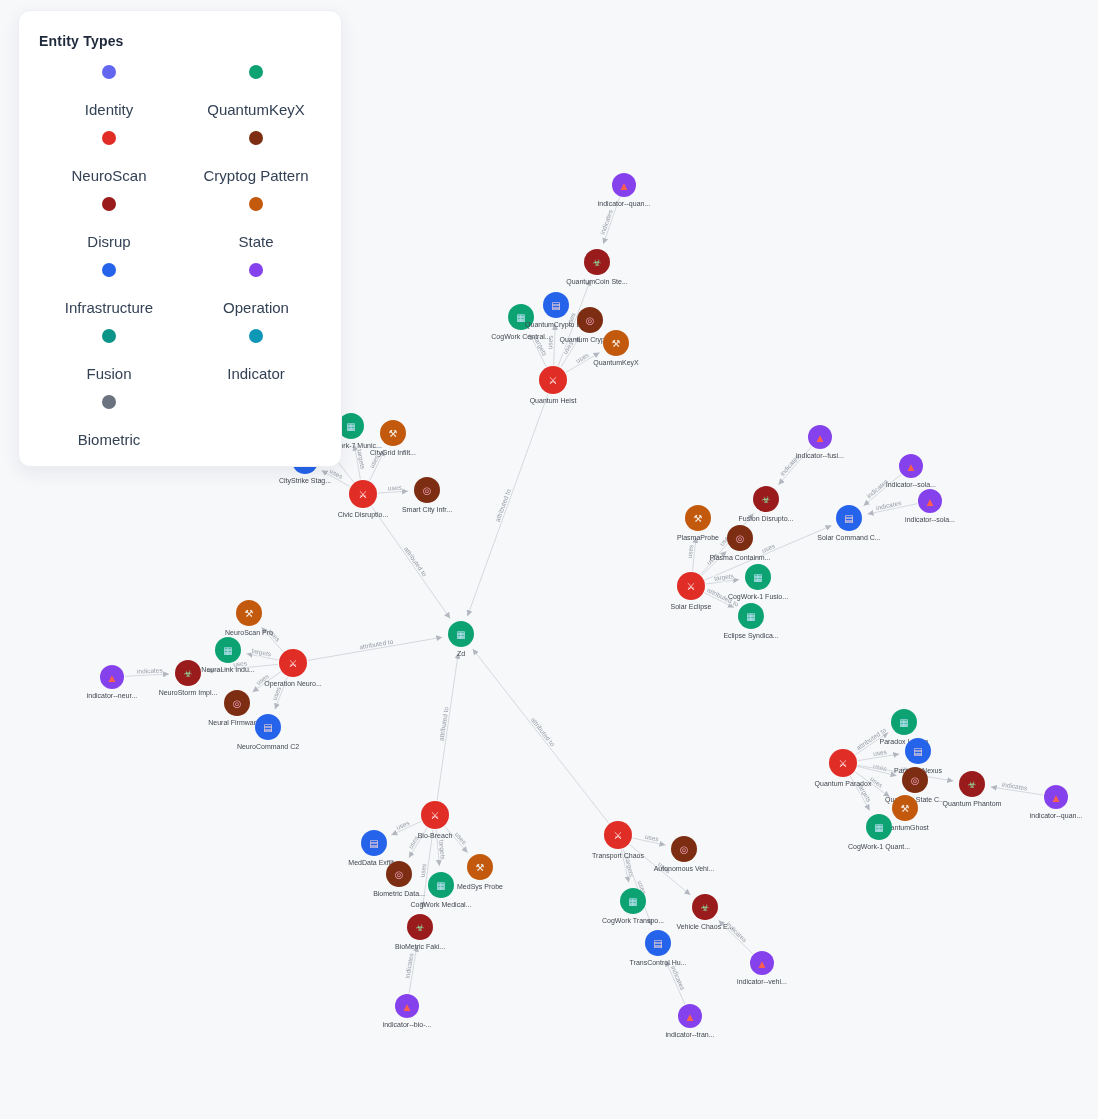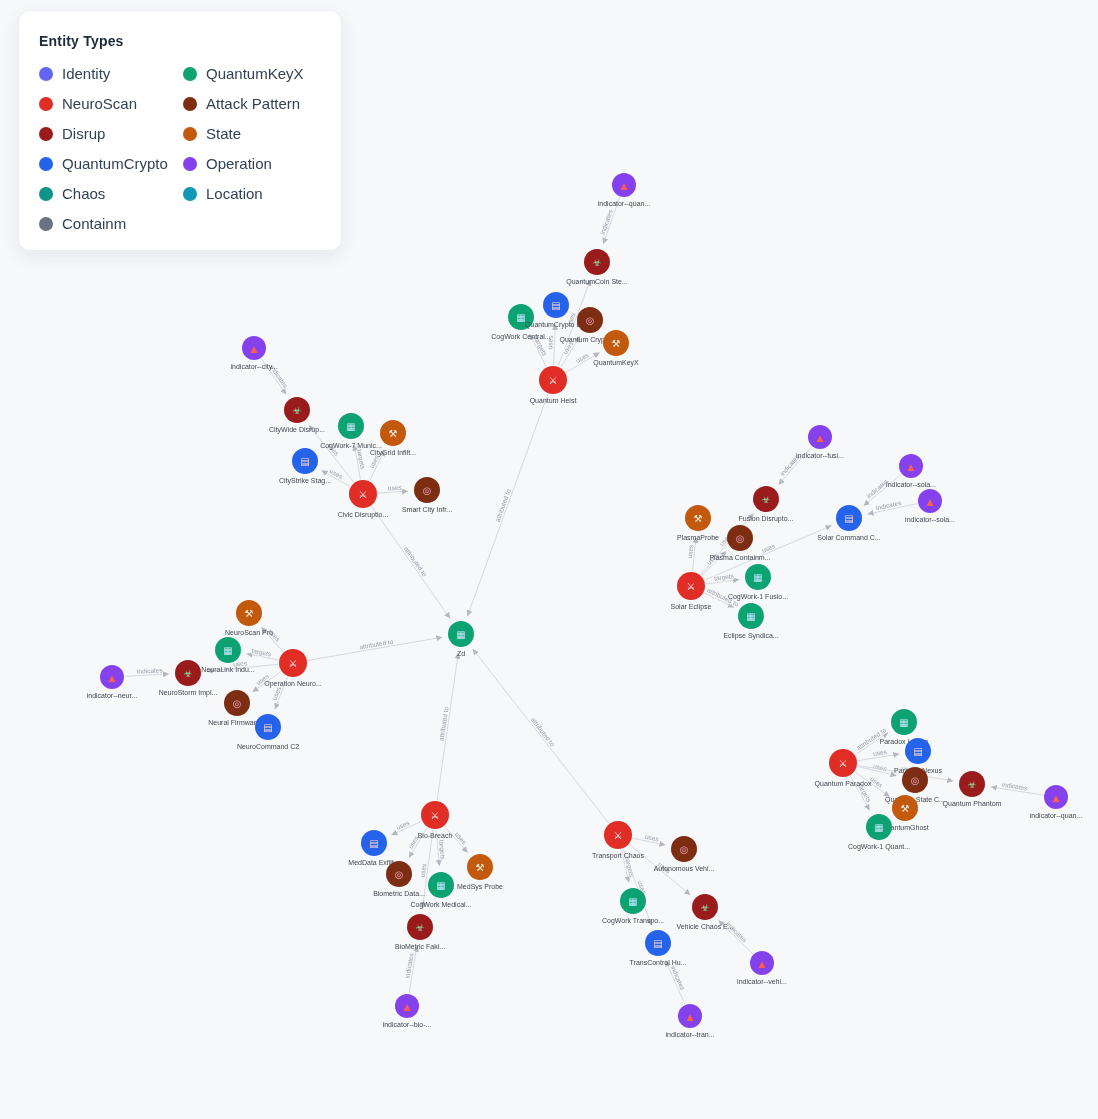--- a/index.html
+++ b/index.html
@@ -41,22 +41,23 @@
   }
   .legend-grid {
     display: grid;
     grid-template-columns: 140px 1fr;
     row-gap: 13px;
     column-gap: 4px;
   }
   .legend-item {
     display: flex;
     align-items: center;
-    gap: 9px;
+    gap: 22px;
     white-space: nowrap;
+    flex-direction: column;
   }
   .legend-dot {
     width: 14px;
     height: 14px;
     border-radius: 50%;
     flex: 0 0 auto;
   }
   .legend-label {
     font-size: 15px;
     color: #334155;
@@ -480,44 +481,44 @@
       <div class="legend-item">
         <span class="legend-dot" style="background: rgb(13, 162, 113);"></span>
         <span class="legend-label">QuantumKeyX</span>
       </div>
       <div class="legend-item">
         <span class="legend-dot" style="background: rgb(224, 45, 38);"></span>
         <span class="legend-label">NeuroScan</span>
       </div>
       <div class="legend-item">
         <span class="legend-dot" style="background: rgb(124, 45, 18);"></span>
-        <span class="legend-label">Attack Pattern</span>
+        <span class="legend-label">Cryptog Pattern</span>
       </div>
       <div class="legend-item">
         <span class="legend-dot" style="background: rgb(153, 27, 27);"></span>
         <span class="legend-label">Disrup</span>
       </div>
       <div class="legend-item">
         <span class="legend-dot" style="background: rgb(194, 89, 12);"></span>
         <span class="legend-label">State</span>
       </div>
       <div class="legend-item">
         <span class="legend-dot" style="background: rgb(37, 99, 235);"></span>
-        <span class="legend-label">QuantumCrypto</span>
+        <span class="legend-label">Infrastructure</span>
       </div>
       <div class="legend-item">
         <span class="legend-dot" style="background: rgb(133, 66, 236);"></span>
         <span class="legend-label">Operation</span>
       </div>
       <div class="legend-item">
         <span class="legend-dot" style="background: rgb(13, 148, 136);"></span>
-        <span class="legend-label">Chaos</span>
+        <span class="legend-label">Fusion</span>
       </div>
       <div class="legend-item">
         <span class="legend-dot" style="background: rgb(14, 152, 181);"></span>
-        <span class="legend-label">Location</span>
+        <span class="legend-label">Indicator</span>
       </div>
       <div class="legend-item">
         <span class="legend-dot" style="background: rgb(107, 114, 128);"></span>
-        <span class="legend-label">Containm</span>
+        <span class="legend-label">Biometric</span>
       </div>
     </div>
 </div>
 
 </body></html>

